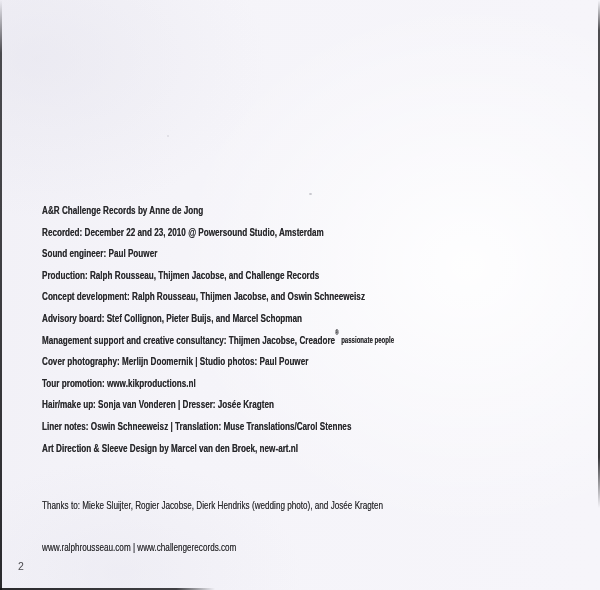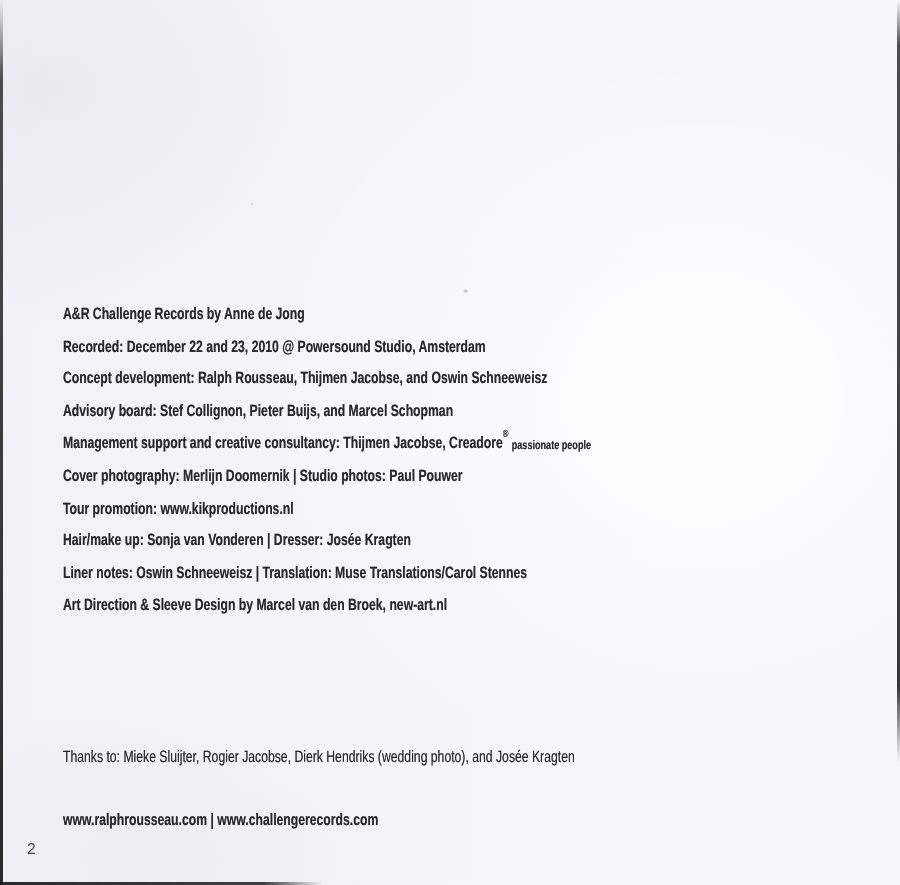--- a/index.html
+++ b/index.html
@@ -83,21 +83,21 @@
     color: #28282b;
     white-space: nowrap;
   }
   .websites-line {
     position: absolute;
     left: 42px;
     top: 537px;
     height: 21.6px;
     line-height: 21.6px;
     font-size: 11px;
-    font-weight: 700;
+    font-weight: 400;
     color: #28282b;
     white-space: nowrap;
   }
   .page-number {
     position: absolute;
     left: 18px;
     top: 559px;
     font-size: 10.5px;
     font-weight: 400;
     color: #4a4a4e;
@@ -105,20 +105,22 @@
   }
 </style>
 </head>
 <body>
 
 <div class="page">
 
   <div class="credits">
     <div class="line"><span class="cond"><span>A&amp;R Challenge Records by Anne de Jong</span><sup class="sup"></sup><span class="small"></span></span></div>
     <div class="line"><span class="cond"><span>Recorded: December 22 and 23, 2010 @ Powersound Studio, Amsterdam</span><sup class="sup"></sup><span class="small"></span></span></div>
+    <div class="line"><span class="cond"><span>Sound engineer: Paul Pouwer</span><sup class="sup"></sup><span class="small"></span></span></div>
+    <div class="line"><span class="cond"><span>Production: Ralph Rousseau, Thijmen Jacobse, and Challenge Records</span><sup class="sup"></sup><span class="small"></span></span></div>
     <div class="line"><span class="cond"><span>Concept development: Ralph Rousseau, Thijmen Jacobse, and Oswin Schneeweisz</span><sup class="sup"></sup><span class="small"></span></span></div>
     <div class="line"><span class="cond"><span>Advisory board: Stef Collignon, Pieter Buijs, and Marcel Schopman</span><sup class="sup"></sup><span class="small"></span></span></div>
     <div class="line"><span class="cond"><span>Management support and creative consultancy: Thijmen Jacobse, Creadore</span><sup class="sup">®</sup><span class="small">passionate people</span></span></div>
     <div class="line"><span class="cond"><span>Cover photography: Merlijn Doomernik | Studio photos: Paul Pouwer</span><sup class="sup"></sup><span class="small"></span></span></div>
     <div class="line"><span class="cond"><span>Tour promotion: www.kikproductions.nl</span><sup class="sup"></sup><span class="small"></span></span></div>
     <div class="line"><span class="cond"><span>Hair/make up: Sonja van Vonderen | Dresser: Josée Kragten</span><sup class="sup"></sup><span class="small"></span></span></div>
     <div class="line"><span class="cond"><span>Liner notes: Oswin Schneeweisz | Translation: Muse Translations/Carol Stennes</span><sup class="sup"></sup><span class="small"></span></span></div>
     <div class="line"><span class="cond"><span>Art Direction &amp; Sleeve Design by Marcel van den Broek, new-art.nl</span><sup class="sup"></sup><span class="small"></span></span></div>
   </div>
 

